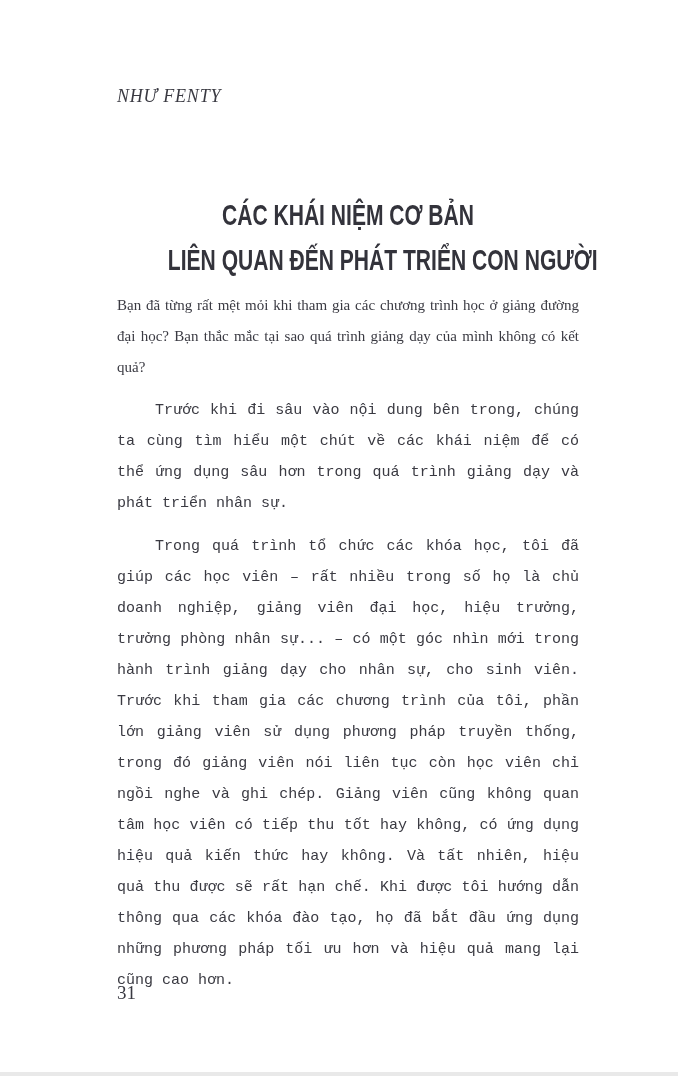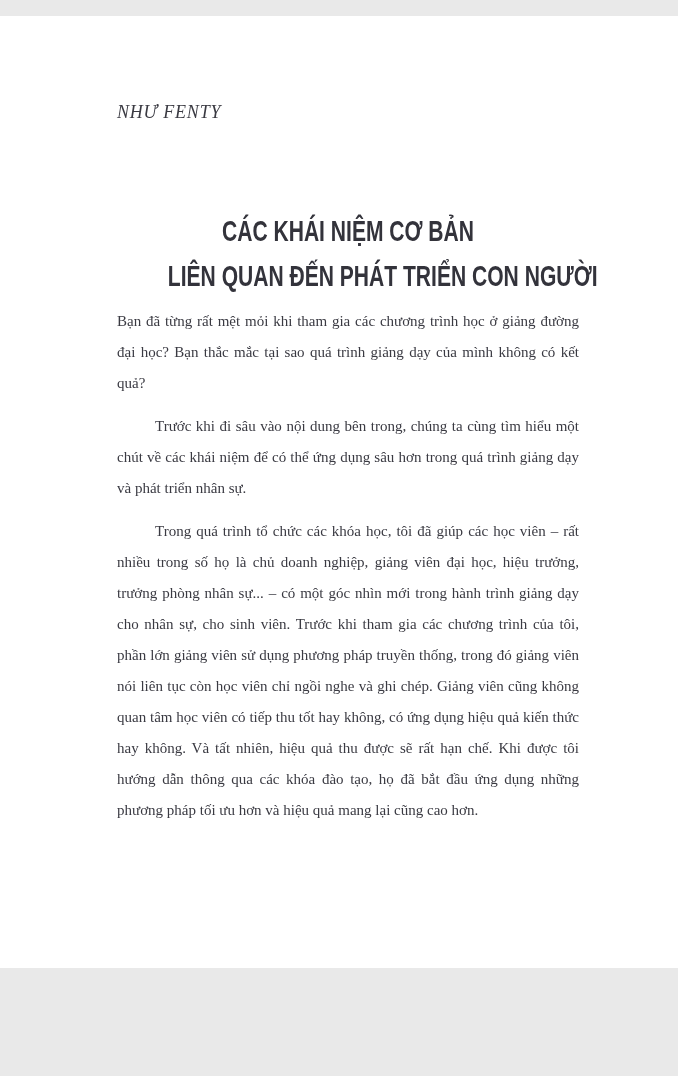--- a/index.html
+++ b/index.html
@@ -5,22 +5,22 @@
   :root {
     --text-color: #3a3a42;
     --bg-color: #ffffff;
   }
   * { margin: 0; padding: 0; box-sizing: border-box; }
   html, body { background: #e9e9e9; }
   body { display: block; }
   .page {
     position: relative;
     width: 678px;
-    height: 952px;
-    margin: 16px auto;
+    height: 1072px;
+    margin: 0 auto;
     background: var(--bg-color);
     color: var(--text-color);
     overflow: hidden;
   }
   .running-header {
     position: absolute;
     top: 86px;
     left: 117px;
     font-family: "Liberation Serif", "DejaVu Serif", serif;
     font-style: italic;
@@ -49,21 +49,21 @@
     top: 290px;
     left: 117px;
     width: 462px;
     font-family: "Liberation Serif", "DejaVu Serif", serif;
     font-size: 15px;
     line-height: 31px;
     text-align: justify;
     color: var(--text-color);
   }
   .body-text p { margin: 0 0 12px 0; }
-  .body-text p.indent { text-indent: 38px; }
+  .body-text p.indent { text-indent: 38px; font-family: Liberation Mono, monospace; }
   .page-number {
     position: absolute;
     top: 982px;
     left: 117px;
     font-family: "Liberation Serif", "DejaVu Serif", serif;
     font-size: 19px;
     color: var(--text-color);
   }
 </style>
 </head>

